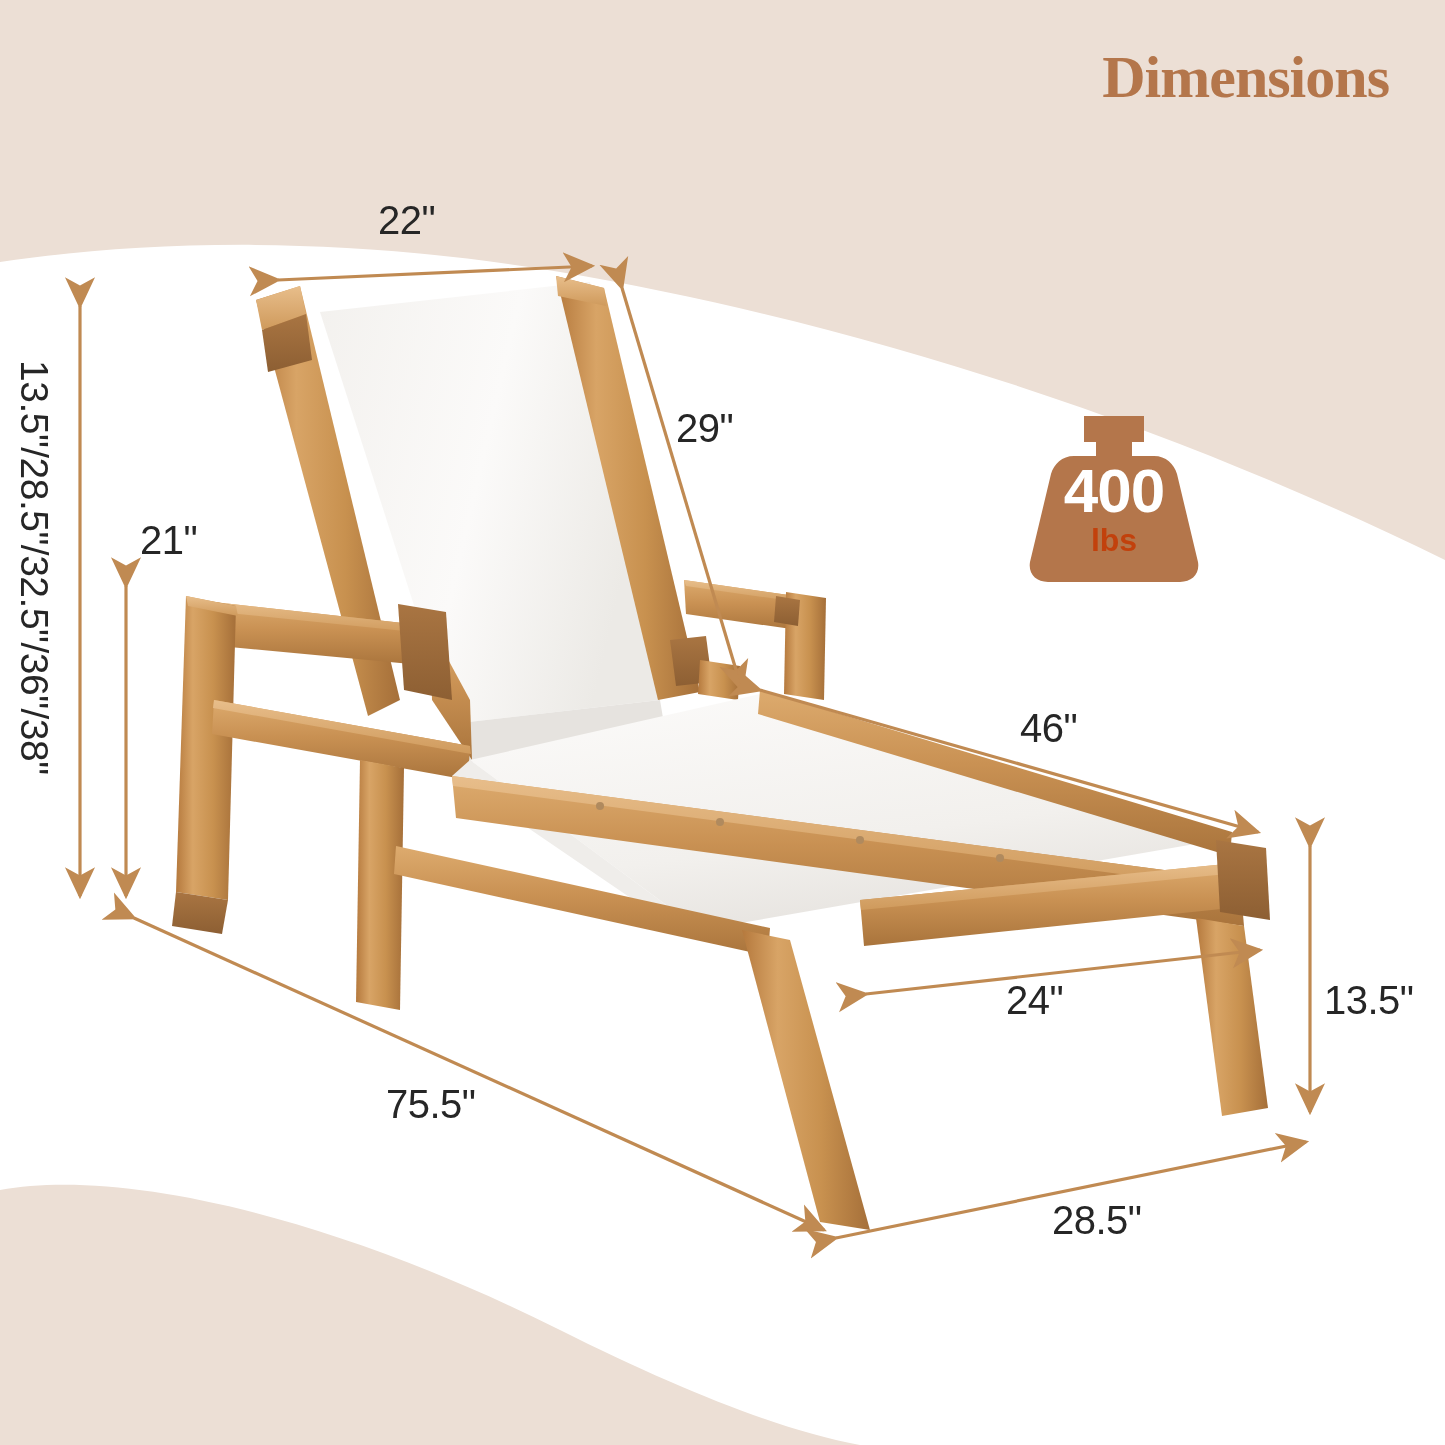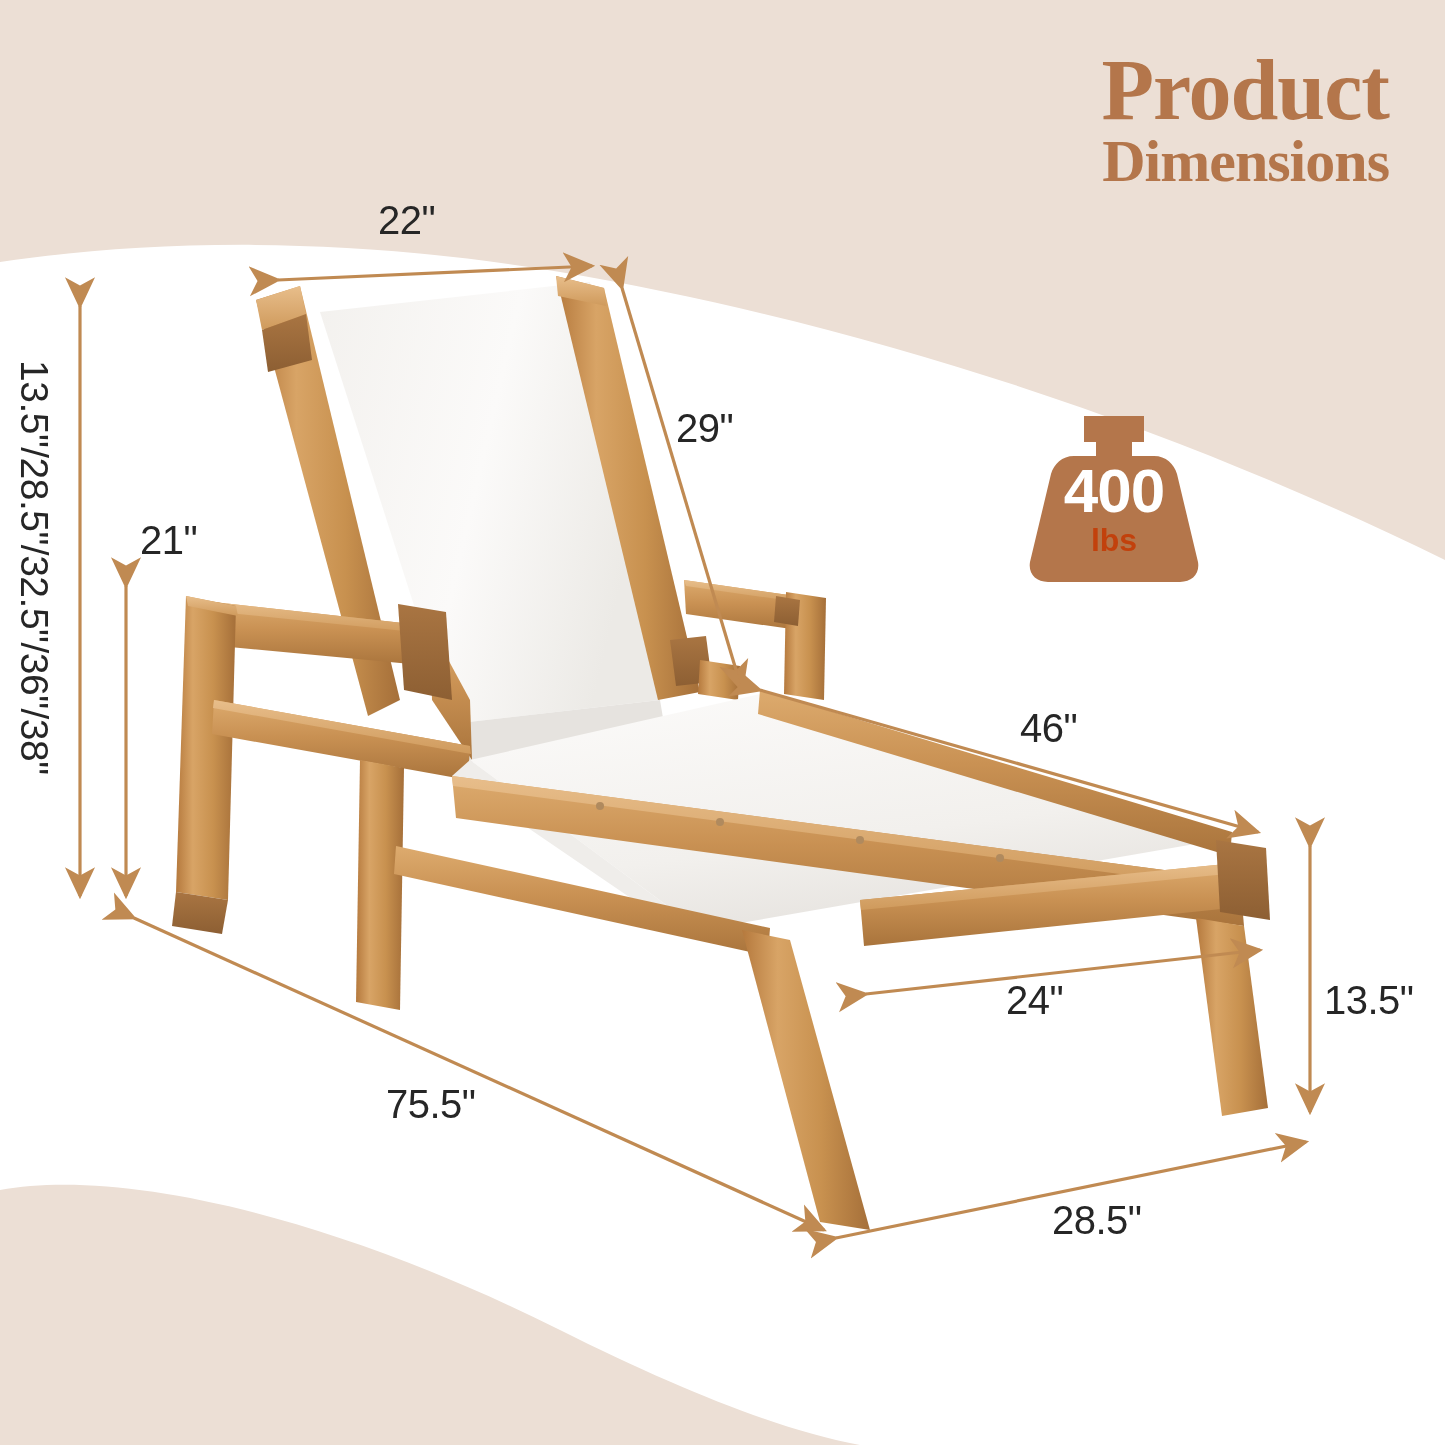--- a/index.html
+++ b/index.html
@@ -194,21 +194,20 @@
       <line x1="866" y1="994" x2="1260" y2="950"></line>
       <line x1="1310" y1="846" x2="1310" y2="1112"></line>
       <line x1="134" y1="918" x2="824" y2="1230"></line>
       <line x1="836" y1="1238" x2="1306" y2="1142"></line>
     </g>
   </svg>
 
   <div id="overlay">
 
     <div class="title-block">
-      <span class="title-l1">Product</span>
       <span class="title-l2">Dimensions</span>
     </div>
 
     <div class="weight-badge">
       <svg viewBox="0 0 176 172" style="position:absolute;left:0;top:0;width:176px;height:172px;">
         <path d="M58,4 L118,4 L118,30 L106,30 L106,44 L128,44
                  C140,44 148,52 151,62 L172,150
                  C174,162 166,170 154,170 L22,170
                  C10,170 2,162 4,150 L25,62
                  C28,52 36,44 48,44 L70,44 L70,30 L58,30 Z" fill="#b4764b"></path>

